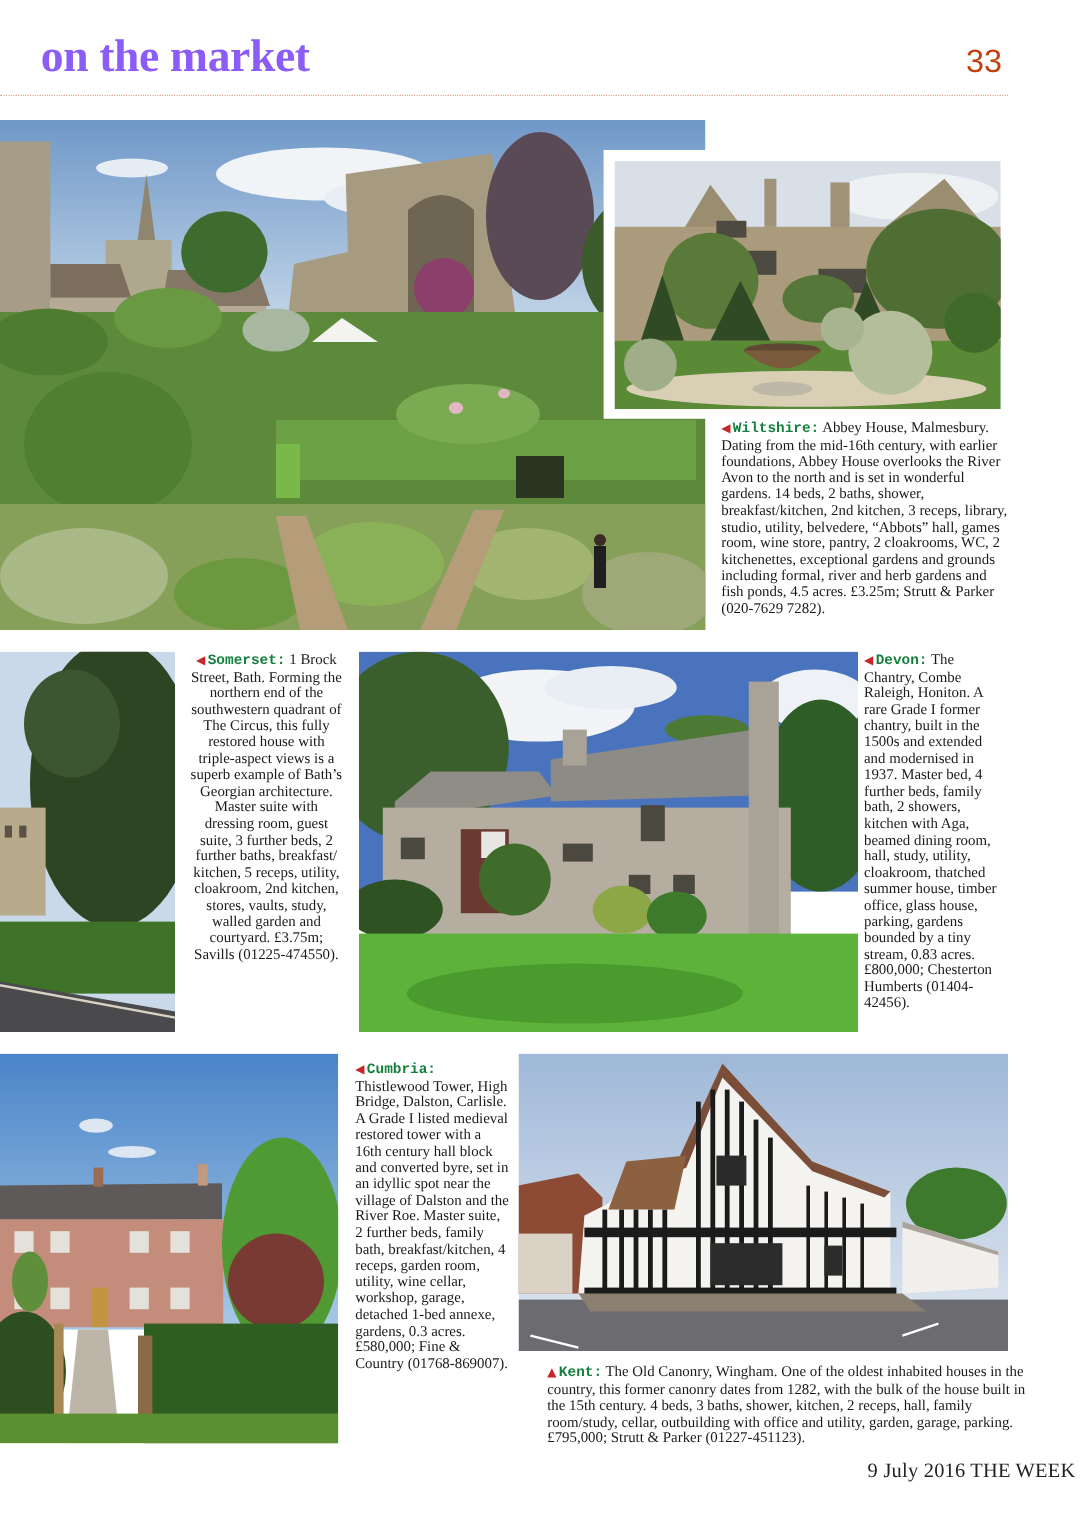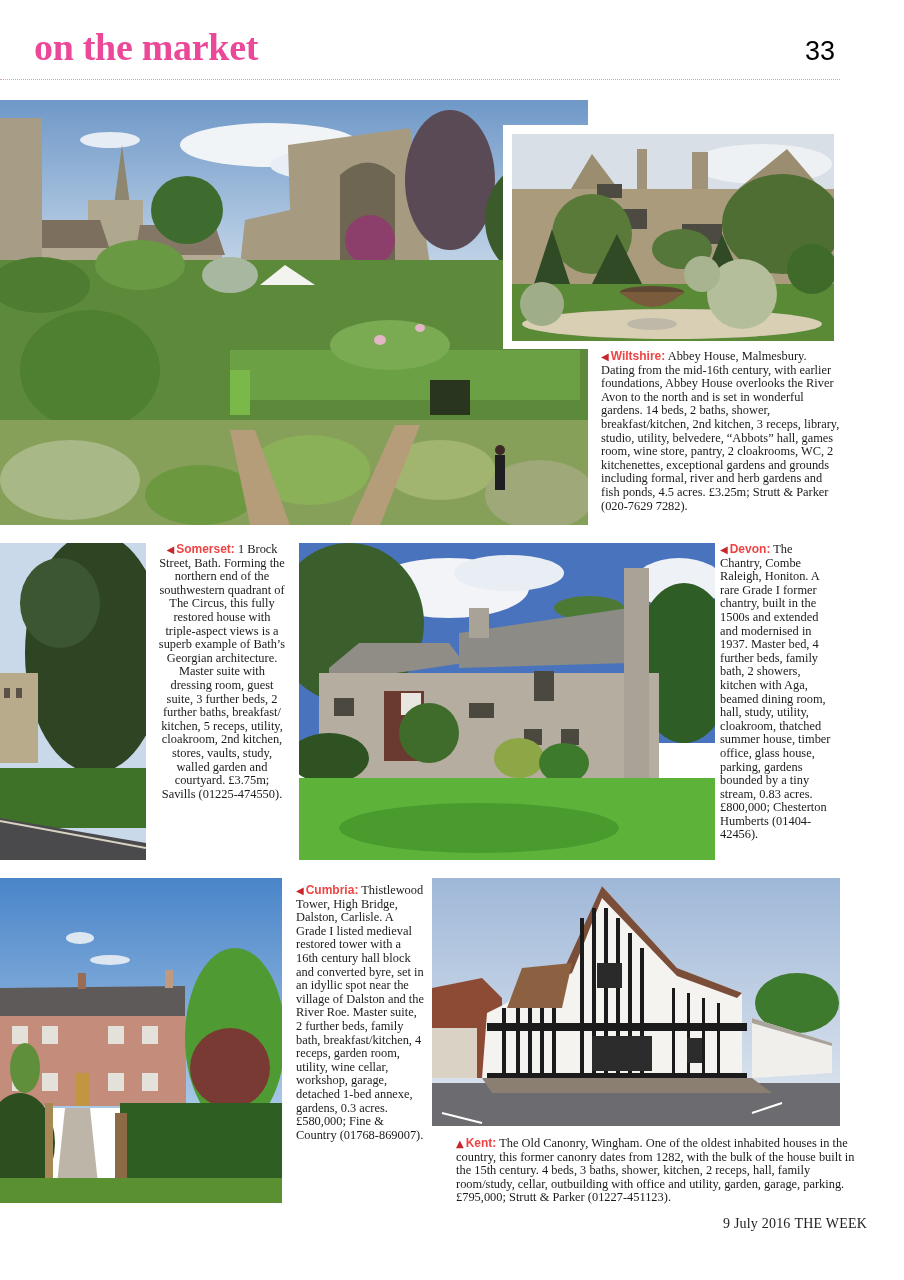--- a/index.html
+++ b/index.html
@@ -2,42 +2,42 @@
 <html><head>
 <meta charset="utf-8">
 <style>
   * { box-sizing: border-box; margin: 0; padding: 0; }
   html, body { width: 904px; height: 1280px; background: #ffffff; overflow: hidden; }
   body { position: relative; font-family: "Liberation Serif", "DejaVu Serif", serif; color: #1a1a1a; }
 
   .abs { position: absolute; }
 
   
-  .page-title { left: 34px; top: 28px; font-size: 38px; font-weight: bold; letter-spacing: -0.3px; color: #ec4899; line-height: 1; }
-  .page-number { left: 805px; top: 38px; font-family: "Liberation Sans", "DejaVu Sans", sans-serif; font-size: 27px; color: #000000; line-height: 1; }
+  .page-title { left: 34px; top: 28px; font-size: 38px; font-weight: bold; letter-spacing: -0.3px; color: #8b5cf6; line-height: 1; }
+  .page-number { left: 805px; top: 38px; font-family: "Liberation Sans", "DejaVu Sans", sans-serif; font-size: 27px; color: #c2410c; line-height: 1; }
   .header-rule { left: 0; top: 79px; width: 840px; height: 0; border-top: 1px dotted #d9a598; }
 
   
   .photo { overflow: hidden; }
   .photo svg { display: block; width: 100%; height: 100%; }
 
   .inset-frame { left: 503px; top: 125px; width: 338px; height: 224px; background: #ffffff; }
 
   
   .caption { font-size: 12.4px; line-height: 13.6px; color: #1a1a1a; }
-  .caption .region { font-family: Liberation Sans, sans-serif; font-weight: bold; font-size: 12px; color: #ef4444; margin-top: 24px; }
+  .caption .region { font-family: Liberation Mono, monospace; font-weight: bold; font-size: 12px; color: #15803d; margin-top: 24px; }
   .caption .arrow { color: #c8262a; font-family: "DejaVu Sans", sans-serif; font-size: 10px; margin-right: 2px; }
 
   .cap-wiltshire { left: 601px; top: 350px; width: 242px; }
   .cap-somerset { left: 158px; top: 543px; width: 128px; text-align: center; }
   .cap-devon { left: 720px; top: 543px; width: 116px; }
   .cap-cumbria { left: 296px; top: 884px; width: 128px; }
   .cap-kent { left: 456px; top: 1137px; width: 412px; }
 
-  .footer { left: 723px; top: 1216px; font-size: 14px; color: #222; letter-spacing: 0.2px; }
+  .footer { left: 723px; top: 1216px; font-size: 17px; color: #222; letter-spacing: 0.2px; }
   .footer .pub { margin-left: 4px; }
 </style>
 </head>
 <body>
 
 <div class="abs page-title">on the market</div>
 <div class="abs page-number">33</div>
 <div class="abs header-rule"></div>
 
 <div class="abs photo" style="left:0;top:100px;width:588px;height:425px;">

